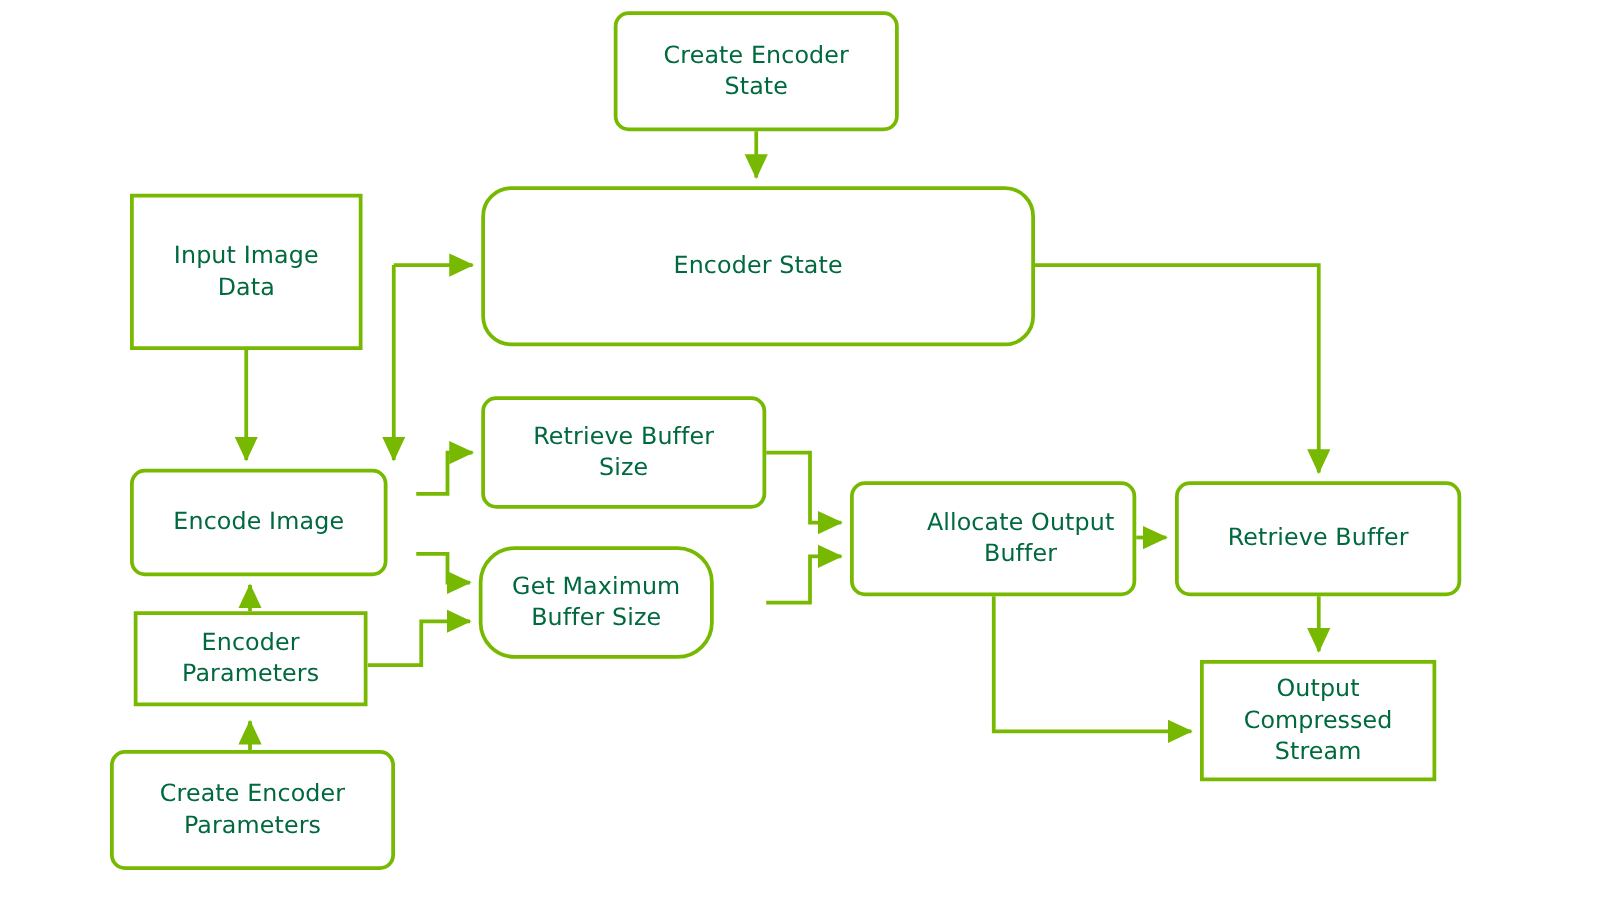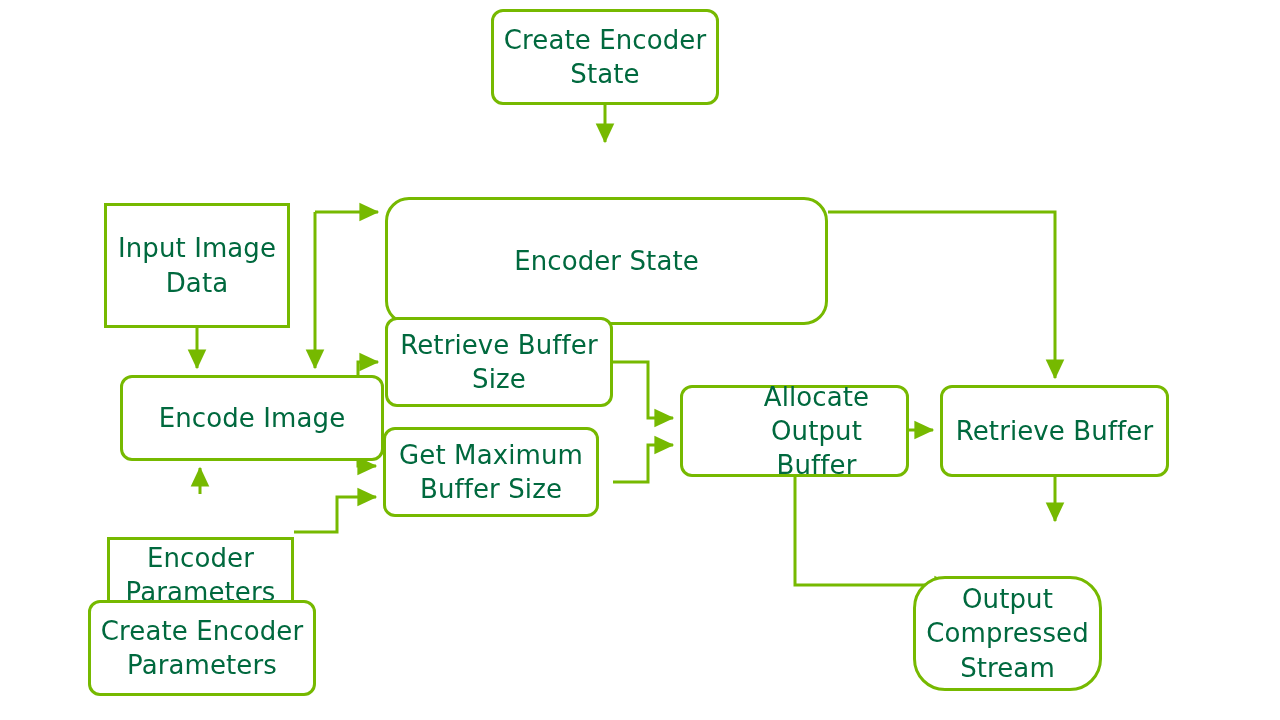--- a/index.html
+++ b/index.html
@@ -30,32 +30,31 @@
     position: absolute;
     box-sizing: border-box;
     background: #ffffff;
     border: 3px solid #76b900;
     color: #00693e;
     display: flex;
     align-items: center;
     justify-content: center;
     text-align: center;
     font-family: "DejaVu Sans", sans-serif;
-    font-size: 26px;
+    font-size: 19px;
     line-height: 1.32;
     letter-spacing: 0.1px;
     white-space: pre-line;
     z-index: 2;
   }
   .node.process {
     border-radius: 12px;
   }
   .node.data {
     border-radius: 0;
-    margin-top: 48px;
   }
 </style>
 </head>
 <body>
 
 <div id="diagram-root">
   <svg id="edge-layer" viewBox="0 0 1280 720" width="1280" height="720" xmlns="http://www.w3.org/2000/svg">
     <defs>
       <marker id="arrowhead" markerWidth="7" markerHeight="7" refX="6.2" refY="3.5" orient="auto" markerUnits="strokeWidth">
         <path d="M 0 0.4 L 6.6 3.5 L 0 6.6 z" fill="#76b900"></path>
@@ -78,29 +77,29 @@
         <path d="M 795,477 L 795,585 L 953,585" fill="none" stroke="#76b900" stroke-width="3" stroke-linecap="butt" stroke-linejoin="miter" marker-end="url(#arrowhead)"></path>
         <path d="M 1055,477 L 1055,521" fill="none" stroke="#76b900" stroke-width="3" stroke-linecap="butt" stroke-linejoin="miter" marker-end="url(#arrowhead)"></path>
       </g>
   </svg>
   <div id="node-layer">
       <div class="node process" style="left: 491px; top: 9px; width: 228px; height: 96px;">Create Encoder
 State</div>
       <div class="node data" style="left: 104px; top: 155px; width: 186px; height: 125px;">Input Image
 Data</div>
       <div class="node data" style="left: 385px; top: 149px; width: 443px; height: 128px; border-radius: 24px;">Encoder State</div>
-      <div class="node process" style="left: 104px; top: 375px; width: 264px; height: 86px; margin-left: 16px;">Encode Image</div>
+      <div class="node process" style="left: 104px; top: 375px; width: 206px; height: 86px;">Encode Image</div>
       <div class="node process" style="left: 385px; top: 317px; width: 228px; height: 90px;">Retrieve Buffer
 Size</div>
-      <div class="node process" style="left: 383px; top: 427px; width: 216px; height: 90px;">Get Maximum
+      <div class="node process" style="left: 383px; top: 437px; width: 188px; height: 90px; border-radius: 29px;">Get Maximum
 Buffer Size</div>
       <div class="node process" style="left: 680px; top: 385px; width: 229px; height: 92px; padding-left: 44px;">Allocate Output
 Buffer</div>
       <div class="node process" style="left: 940px; top: 385px; width: 229px; height: 92px;">Retrieve Buffer</div>
       <div class="node data" style="left: 107px; top: 489px; width: 187px; height: 76px;">Encoder
 Parameters</div>
       <div class="node process" style="left: 88px; top: 600px; width: 228px; height: 96px;">Create Encoder
 Parameters</div>
-      <div class="node data" style="left: 913px; top: 528px; width: 189px; height: 115px; border-radius: 32px;">Output
+      <div class="node data" style="left: 960px; top: 528px; width: 189px; height: 97px;">Output
 Compressed
 Stream</div>
     </div>
 </div>
 
 </body></html>

